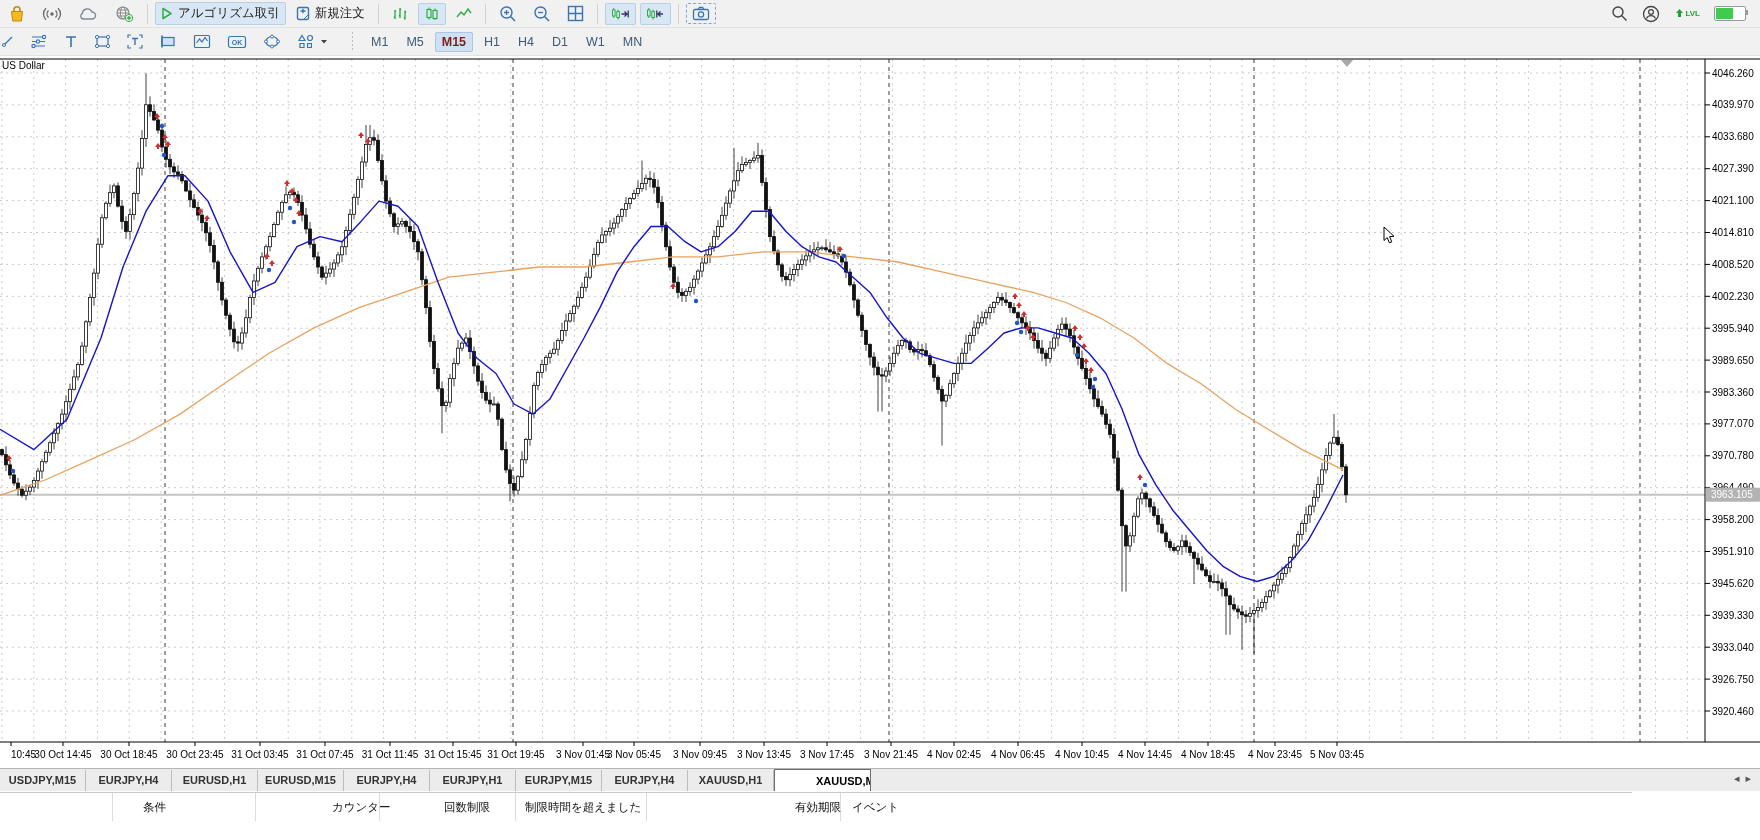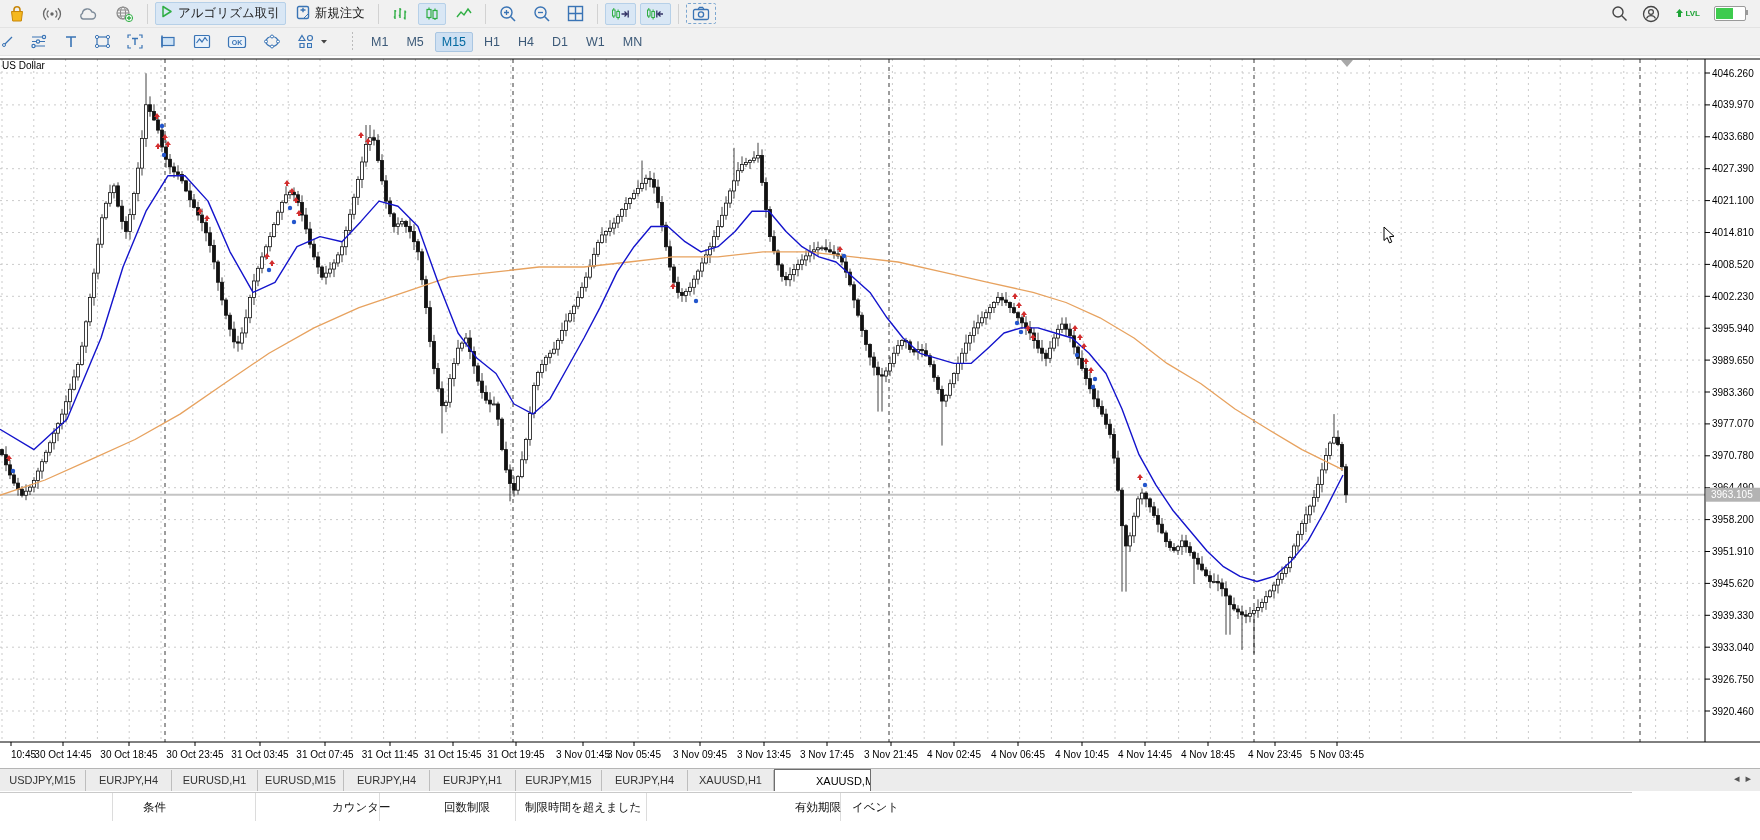--- a/index.html
+++ b/index.html
@@ -1,30 +1,30 @@
 <!DOCTYPE html>
 <html><head>
 <meta charset="utf-8">
 <style>
   html,body{margin:0;padding:0;background:#fff;}
   body{width:1760px;height:840px;position:relative;font-family:"Liberation Sans",sans-serif;overflow:hidden;}
   .toolbar{position:absolute;left:0;width:1760px;height:28px;background:#f1f1f1;display:flex;align-items:center;box-sizing:border-box;}
   #toolbar1{top:0;border-bottom:1px solid #e3e3e3;}
   #toolbar2{top:28px;border-bottom:1px solid #e3e3e3;}
-  .tbtn{display:flex;align-items:flex-start;gap:5px;padding:2px 5px;margin:0 2px;border:1px solid transparent;border-radius:2px;cursor:default;}
+  .tbtn{display:flex;align-items:center;gap:5px;padding:2px 5px;margin:0 2px;border:1px solid transparent;border-radius:2px;cursor:default;}
   .tbtn.active{background:#d9e7f5;border-color:#b6d0e8;}
   .tbtn .lbl{font-size:12.5px;color:#1a1a1a;white-space:nowrap;}
   .vsep{width:1px;height:20px;background:#d2d2d2;margin:0 5px;}
   .vsep.dotted{background:repeating-linear-gradient(#bbb 0 2px,transparent 2px 4px);}
   .icon{display:inline-flex;align-items:center;justify-content:center;}
   .tf{font-size:12.5px;color:#3d5a78;padding:2px 6px;margin:0 2px;border:1px solid transparent;border-radius:2px;}
-  .tf.active{background:#cfe0f2;border-color:#a9c6e2;color:#0369a1;}
+  .tf.active{background:#cfe0f2;border-color:#a9c6e2;color:#7f1d1d;font-weight:bold;}
   #chartwrap{position:absolute;left:0;top:56px;width:1760px;height:712px;background:#fff;}
   #tabbar{position:absolute;left:0;top:768px;width:1760px;height:22px;background:#ececec;border-top:1px solid #b5b5b5;display:flex;align-items:flex-end;}
-  .tab{width:86px;height:21px;line-height:21px;text-align:center;font-size:11px;color:#333;border-right:1px solid #bdbdbd;white-space:nowrap;overflow:hidden;box-sizing:border-box;}
+  .tab{width:86px;height:21px;line-height:21px;text-align:center;font-size:11px;color:#333;border-right:1px solid #bdbdbd;white-space:nowrap;overflow:hidden;box-sizing:border-box;font-weight:bold;}
   .tab.active{width:97px;background:#fff;border:1px solid #6e6e6e;border-bottom:none;color:#000;height:22px;line-height:22px;padding-left:41px;}
   #tabscroll{position:absolute;right:3px;top:772px;font-size:11px;color:#555;letter-spacing:6px;}
   #statusbar{position:absolute;left:0;top:792px;width:1632px;height:28px;background:#fff;border-top:1px solid #c9c9c9;}
   #statusbar .sep{position:absolute;top:0;width:1px;height:28px;background:#dcdcdc;}
   #statusbar .sitem{position:absolute;top:7px;font-size:11.5px;color:#111;white-space:nowrap;}
   #right-tools{margin-left:auto;display:flex;align-items:center;gap:14px;margin-right:14px;}
   .lvl{display:flex;flex-direction:row;align-items:center;line-height:8px;}
   .lvl .txt{font-size:8px;font-weight:bold;color:#1da335;}
   .battery{width:30px;height:13px;border:1px solid #9a9a9a;border-radius:2px;position:relative;background:#fff;}
   .battery:after{content:"";position:absolute;right:-3px;top:3px;width:2px;height:5px;background:#9a9a9a;}

